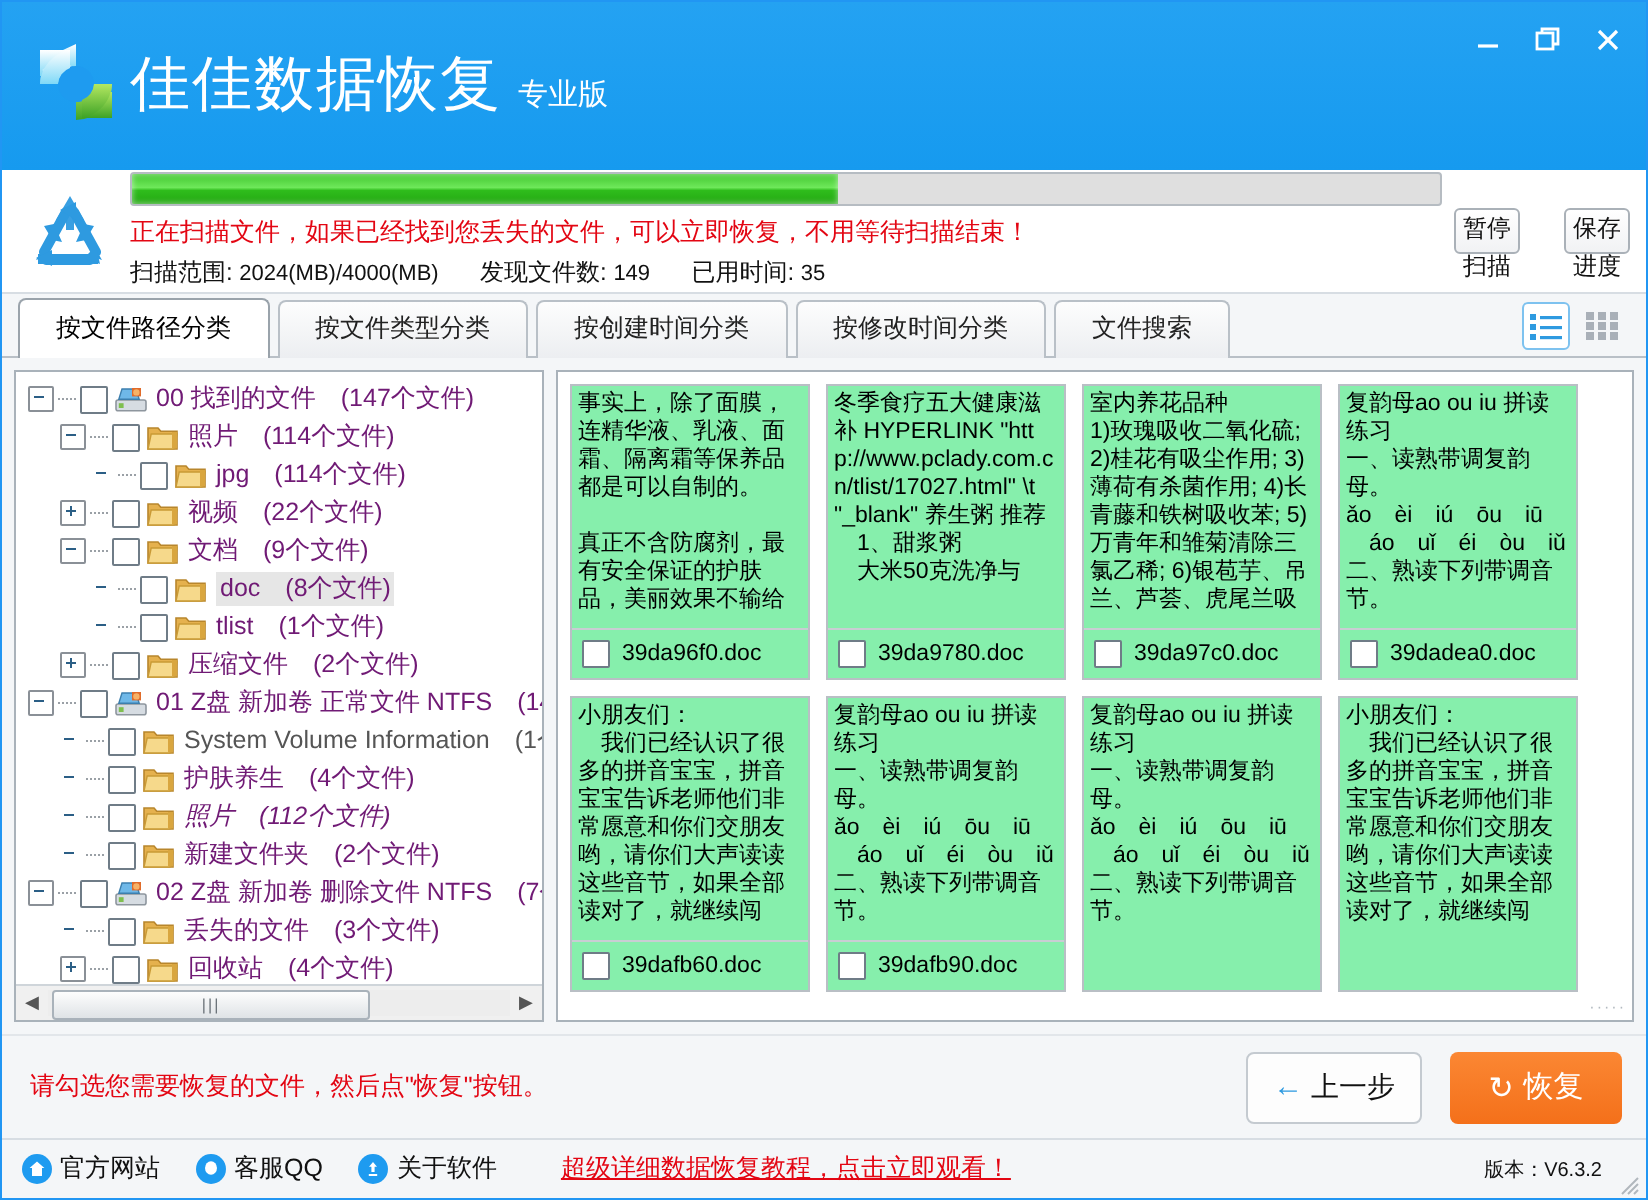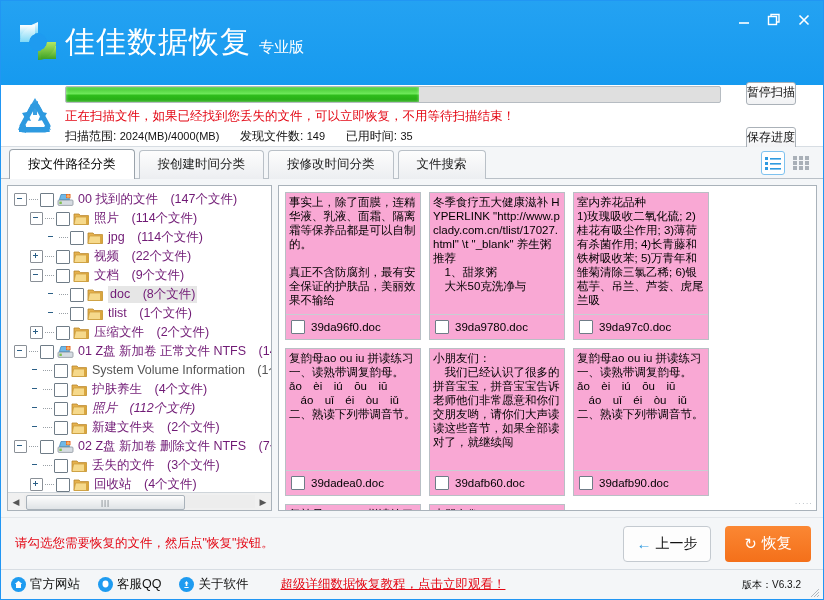--- a/index.html
+++ b/index.html
@@ -55,21 +55,21 @@
   .scan-warn{
     color:#e30613;font-size:12.5px;margin-top:5px;white-space:nowrap;
   }
   .scan-stats{
     margin-top:3px;font-size:12px;color:#111;white-space:nowrap;
   }
   .scan-stats .lbl{font-size:12px;}
   .scan-stats .val{font-size:11px;}
   .scan-stats .gap{display:inline-block;width:14px;}
   .scan-right{
-    flex:0 0 88px;display:flex;flex-direction:column;gap:22px;align-items:center;padding-right:2px;
+    flex:0 0 88px;display:flex;gap:22px;align-items:flex-end;padding-right:2px;
   }
   .sbtn{
     height:21px;line-height:19px;text-align:center;font-size:12px;
     border:1px solid #aab1b8;border-radius:3px;
     background:linear-gradient(180deg,#ffffff 0%,#f1f2f4 100%);
     cursor:pointer;color:#111;
   }
 
   
   .tabstrip{
@@ -137,21 +137,21 @@
     display:flex;align-items:center;justify-content:center;font-size:8px;color:#6a7278;letter-spacing:1px;
   }
 
   
   .filepane{
     flex:1 1 auto;margin-left:6px;background:#ffffff;border:1px solid #a9b2ba;
     box-sizing:border-box;padding:6px 5px 4px 6px;overflow:hidden;position:relative;
   }
   .grid{display:flex;flex-wrap:wrap;gap:8px 8px;}
   .card{
-    width:136px;height:148px;border:1px solid #b9bfc5;background:#f9a8d4;box-sizing:border-box;
+    width:120px;height:148px;border:1px solid #b9bfc5;background:#86efac;box-sizing:border-box;
     display:flex;flex-direction:column;cursor:pointer;
   }
   .card-body{
     flex:1 1 auto;padding:2px 3px;overflow:hidden;font-size:11.5px;line-height:14px;color:#000;
     word-break:break-all;
   }
   .card-foot{
     flex:0 0 24px;border-top:1px solid #c8ced3;display:flex;align-items:center;padding-left:5px;
   }
   .card-foot .cb{margin-right:6px;}
@@ -287,20 +287,21 @@
 
     <div class="scan-right">
       <div class="sbtn">暂停扫描</div>
       <div class="sbtn">保存进度</div>
     </div>
   </div>
 
   <div class="tabstrip">
     <div id="tabs-host" style="display:flex;align-items:flex-end;">
         <div class="tab active">按文件路径分类</div>
+        <div class="tab">按文件类型分类</div>
         <div class="tab">按创建时间分类</div>
         <div class="tab">按修改时间分类</div>
         <div class="tab">文件搜索</div>
       </div>
     <div class="viewtoggle">
       <div class="vbtn active">
         <svg width="16" height="14" viewBox="0 0 16 14">
           <rect x="0" y="1" width="3" height="3" fill="#2e9ae0"></rect>
           <rect x="0" y="6" width="3" height="3" fill="#2e9ae0"></rect>
           <rect x="0" y="11" width="3" height="3" fill="#2e9ae0"></rect>

